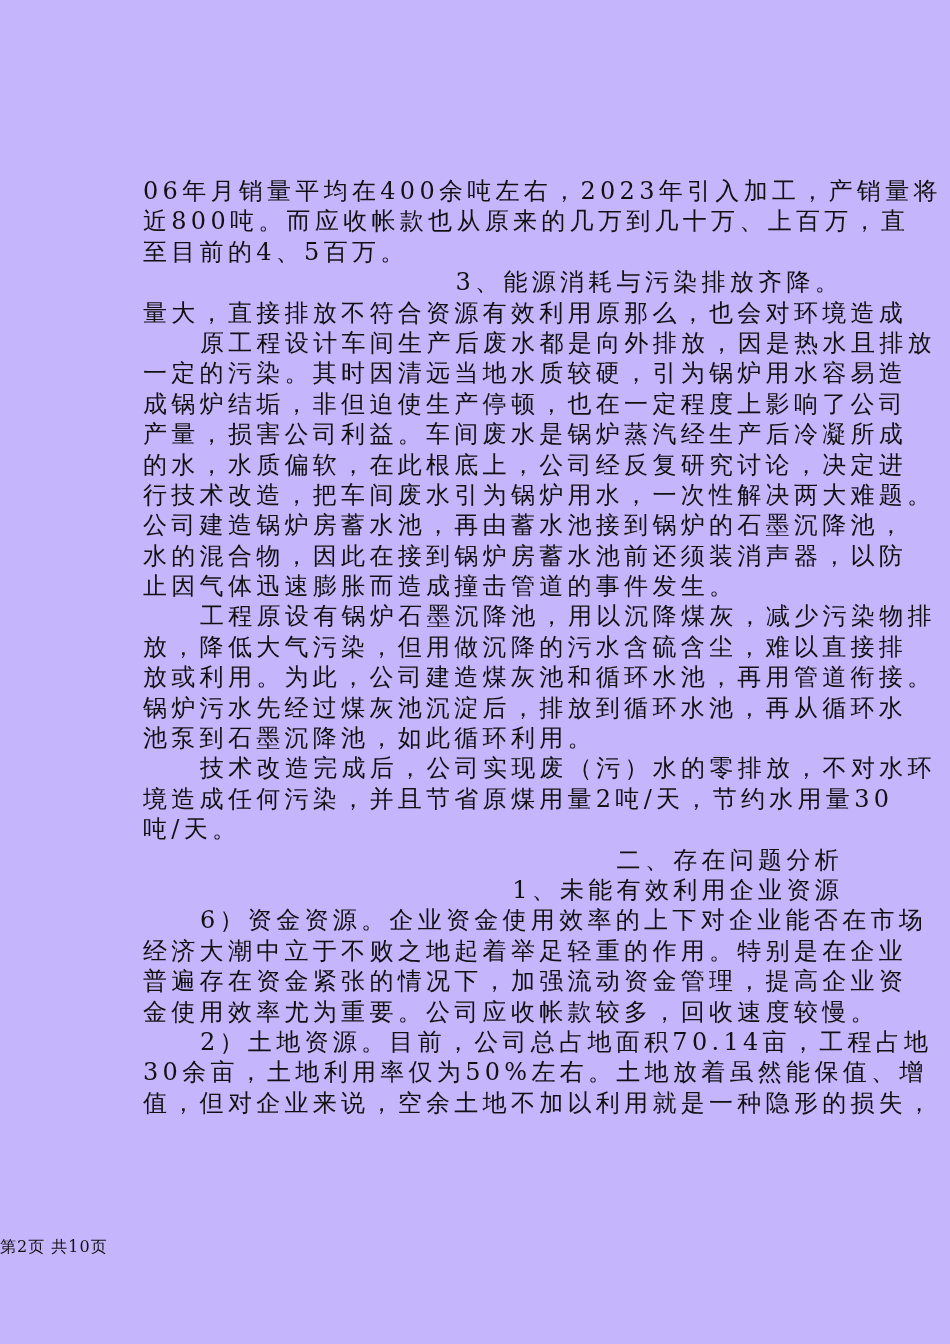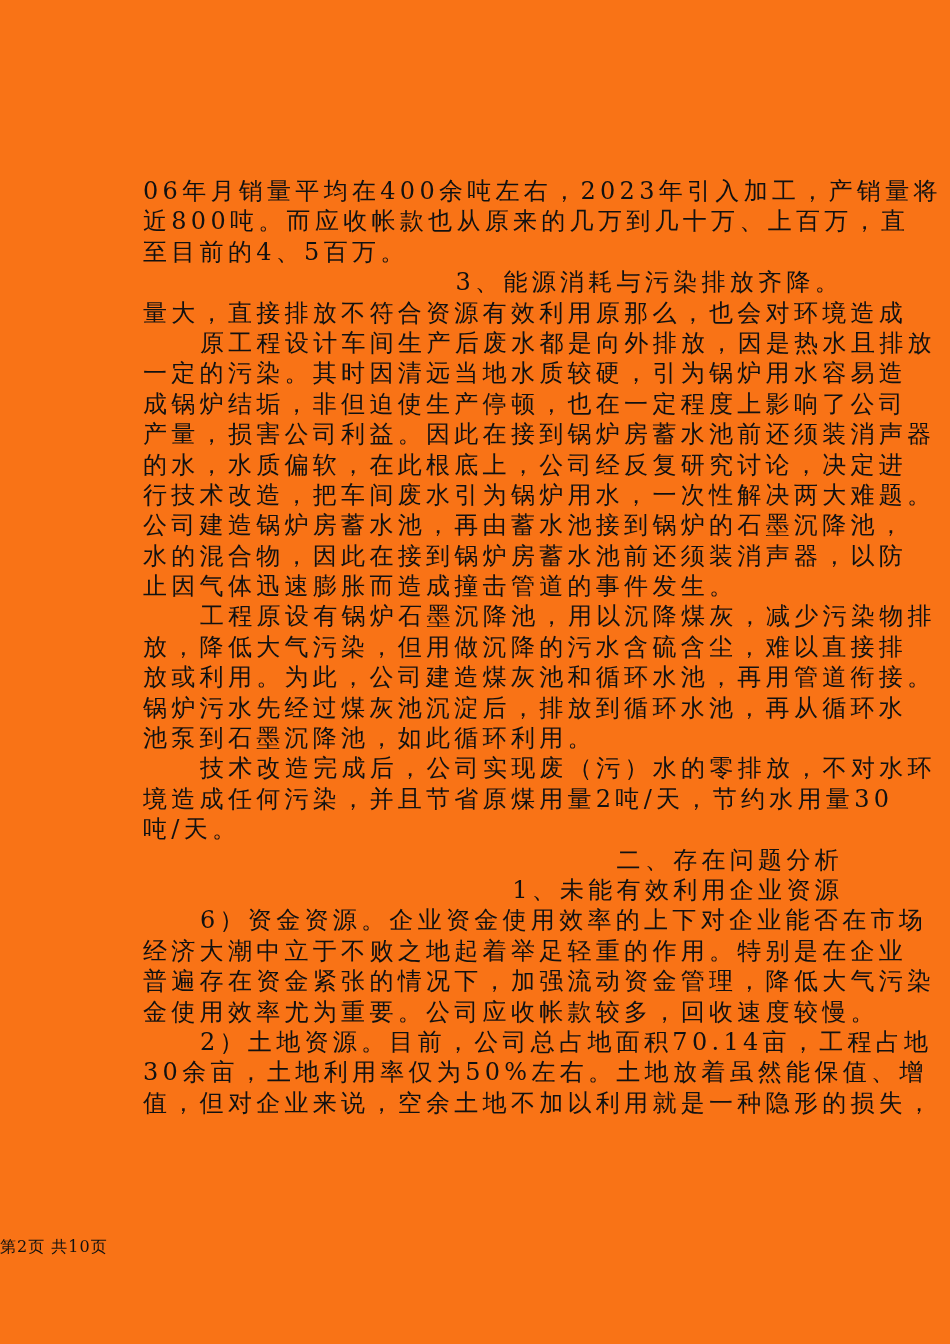--- a/index.html
+++ b/index.html
@@ -1,19 +1,19 @@
 <!DOCTYPE html>
 <html><head>
 <meta charset="utf-8">
 <style>
   html, body { margin: 0; padding: 0; background: #ffffff; }
   body { width: 950px; height: 1344px; position: relative; overflow: hidden; }
   .page {
     position: absolute; left: 0; top: 0; width: 950px; height: 1344px;
-    background: #f97316;
+    background: #c4b5fd;
   }
   .body-text {
     position: absolute; left: 143px; top: 176px; width: 700px;
     font-family: "DejaVu Serif", "Liberation Serif", serif;
     font-size: 24px; line-height: 30.4px; color: #111111;
     letter-spacing: 4.3px;
   }
   .line { white-space: nowrap; height: 30.4px; }
   .indent { padding-left: 57px; text-align: right; }
   .footer {
@@ -29,38 +29,38 @@
 <div class="page">
   <div class="body-text" id="body-text">
       <div class="line">06年月销量平均在400余吨左右，2023年引入加工，产销量将</div>
       <div class="line">近800吨。而应收帐款也从原来的几万到几十万、上百万，直</div>
       <div class="line">至目前的4、5百万。</div>
       <div class="line indent">3、能源消耗与污染排放齐降。</div>
       <div class="line">量大，直接排放不符合资源有效利用原那么，也会对环境造成</div>
       <div class="line indent">原工程设计车间生产后废水都是向外排放，因是热水且排放</div>
       <div class="line">一定的污染。其时因清远当地水质较硬，引为锅炉用水容易造</div>
       <div class="line">成锅炉结垢，非但迫使生产停顿，也在一定程度上影响了公司</div>
-      <div class="line">产量，损害公司利益。因此在接到锅炉房蓄水池前还须装消声器</div>
+      <div class="line">产量，损害公司利益。车间废水是锅炉蒸汽经生产后冷凝所成</div>
       <div class="line">的水，水质偏软，在此根底上，公司经反复研究讨论，决定进</div>
       <div class="line">行技术改造，把车间废水引为锅炉用水，一次性解决两大难题。</div>
       <div class="line">公司建造锅炉房蓄水池，再由蓄水池接到锅炉的石墨沉降池，</div>
       <div class="line">水的混合物，因此在接到锅炉房蓄水池前还须装消声器，以防</div>
       <div class="line">止因气体迅速膨胀而造成撞击管道的事件发生。</div>
       <div class="line indent">工程原设有锅炉石墨沉降池，用以沉降煤灰，减少污染物排</div>
       <div class="line">放，降低大气污染，但用做沉降的污水含硫含尘，难以直接排</div>
       <div class="line">放或利用。为此，公司建造煤灰池和循环水池，再用管道衔接。</div>
       <div class="line">锅炉污水先经过煤灰池沉淀后，排放到循环水池，再从循环水</div>
       <div class="line">池泵到石墨沉降池，如此循环利用。</div>
       <div class="line indent">技术改造完成后，公司实现废（污）水的零排放，不对水环</div>
       <div class="line">境造成任何污染，并且节省原煤用量2吨/天，节约水用量30</div>
       <div class="line">吨/天。</div>
       <div class="line indent">二、存在问题分析</div>
       <div class="line indent">1、未能有效利用企业资源</div>
       <div class="line indent">6）资金资源。企业资金使用效率的上下对企业能否在市场</div>
       <div class="line">经济大潮中立于不败之地起着举足轻重的作用。特别是在企业</div>
-      <div class="line">普遍存在资金紧张的情况下，加强流动资金管理，降低大气污染</div>
+      <div class="line">普遍存在资金紧张的情况下，加强流动资金管理，提高企业资</div>
       <div class="line">金使用效率尤为重要。公司应收帐款较多，回收速度较慢。</div>
       <div class="line indent">2）土地资源。目前，公司总占地面积70.14亩，工程占地</div>
       <div class="line">30余亩，土地利用率仅为50%左右。土地放着虽然能保值、增</div>
       <div class="line">值，但对企业来说，空余土地不加以利用就是一种隐形的损失，</div>
     </div>
   <div class="footer">第2页 共10页</div>
 </div>
 
 </body></html>

